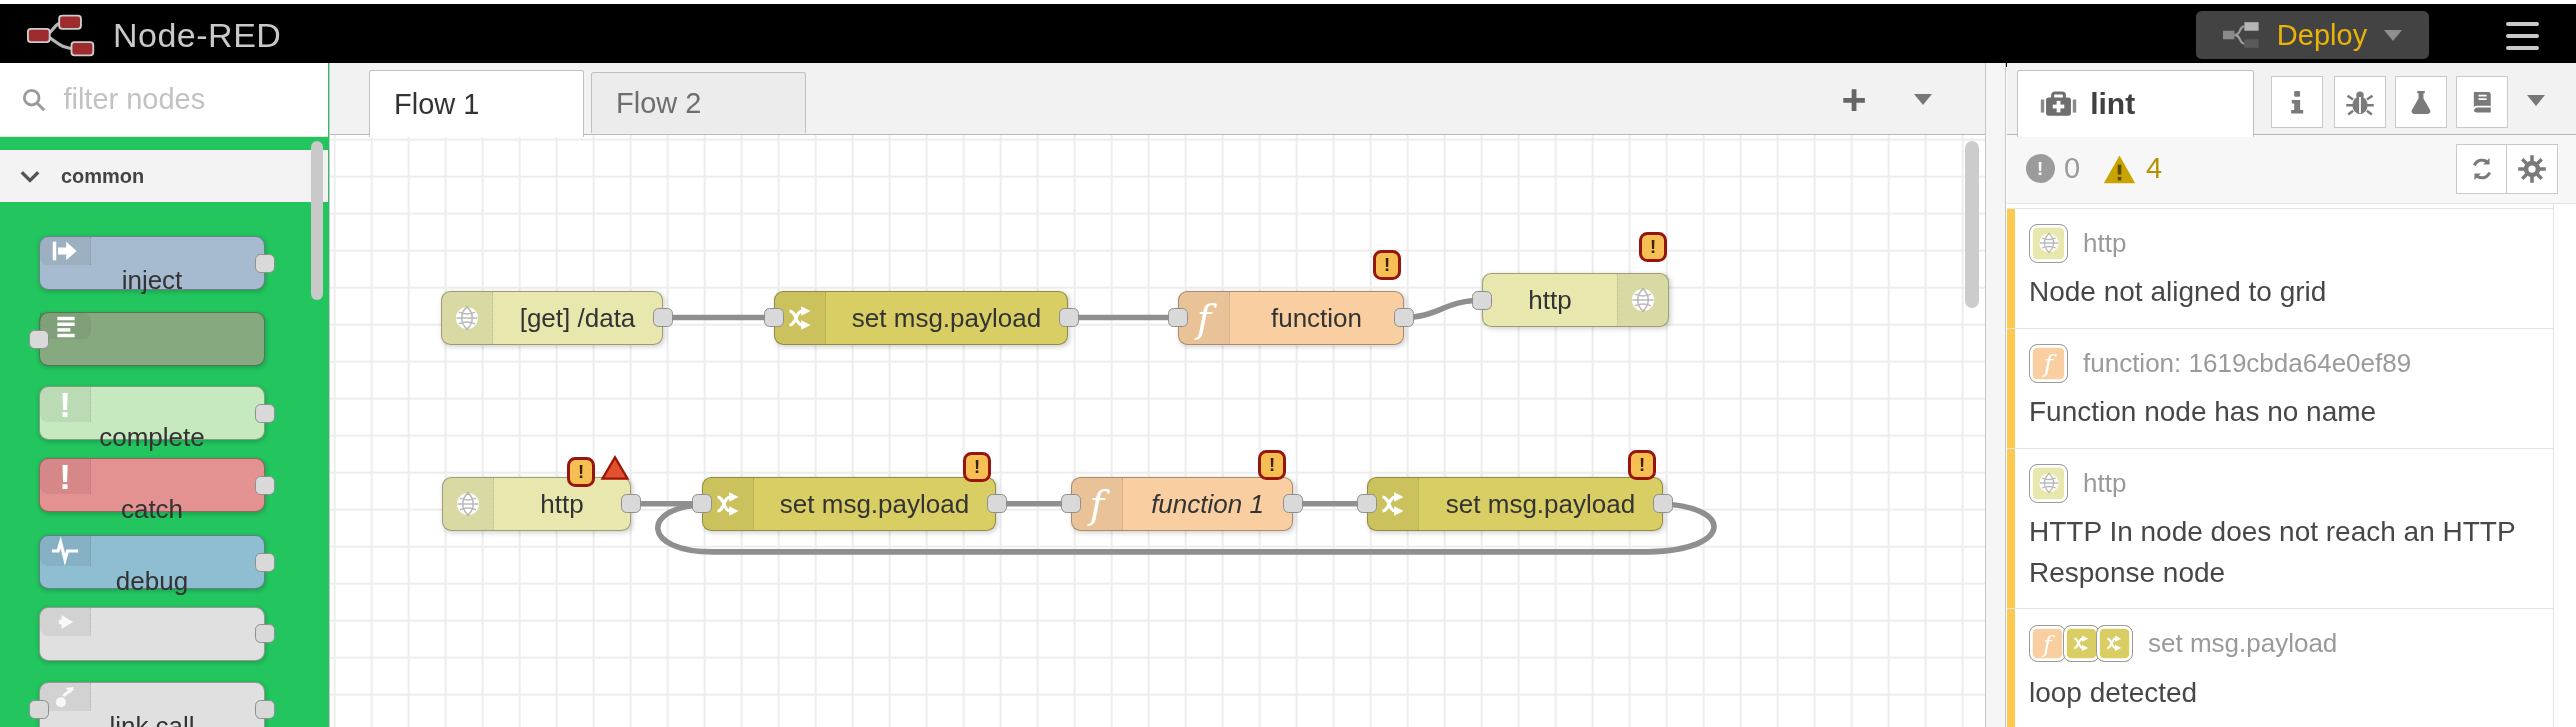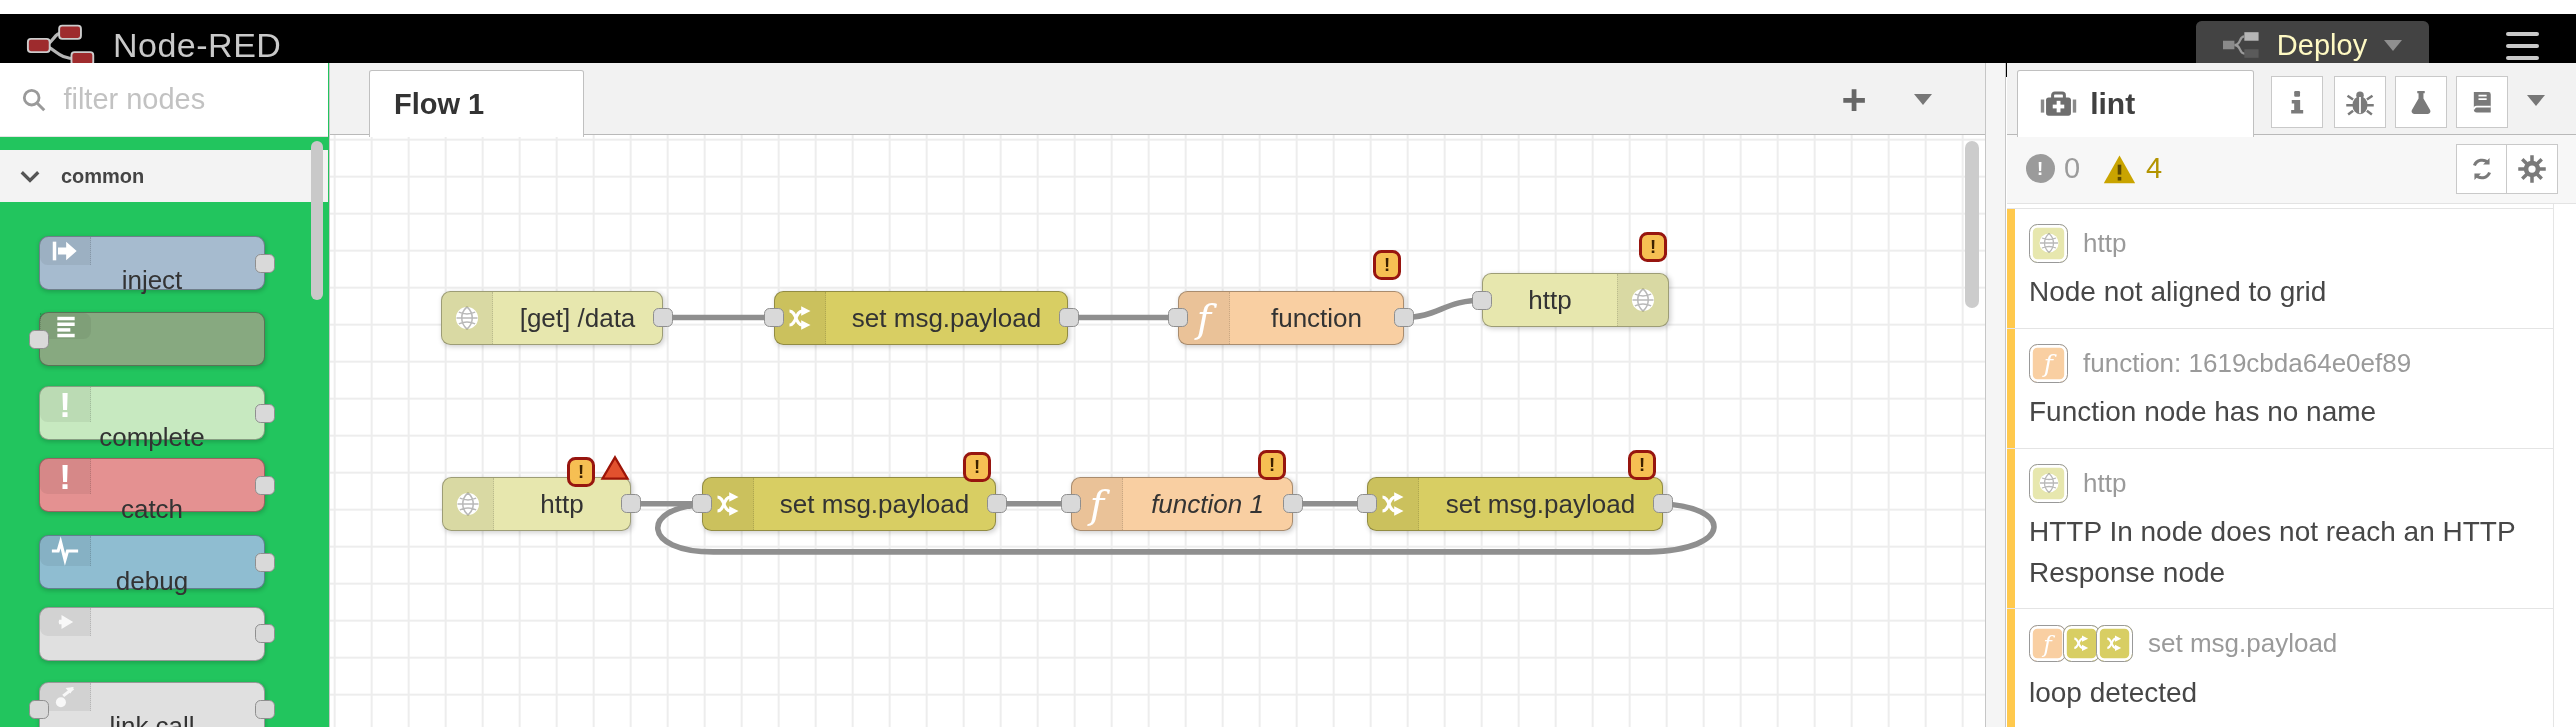--- a/index.html
+++ b/index.html
@@ -1,26 +1,26 @@
 <!DOCTYPE html>
 <html style="font-size:15px"><head>
 <meta charset="utf-8">
 <style>
   html,body{margin:0;padding:0;width:2576px;height:728px;overflow:hidden;
     font-family:"Liberation Sans","DejaVu Sans",sans-serif;background:#fff;}
   #app{position:relative;width:2576px;height:728px;overflow:hidden;}
 
   
-  .header{position:absolute;left:0;top:14px;width:2576px;height:63px;background:#000;
+  .header{position:absolute;left:0;top:4px;width:2576px;height:63px;background:#000;
     display:flex;align-items:center;}
   .logo-wrap{display:flex;align-items:center;margin-left:26px;}
   .app-title{color:#c9c9c9;font-size:34px;margin-left:15px;letter-spacing:0.5px;}
   .deploy-btn{position:absolute;left:2196px;top:7.4px;width:233px;height:48px;background:#434343;
     border-radius:5.6px;display:flex;align-items:center;justify-content:center;gap:16.7px;cursor:pointer;}
-  .deploy-btn .lbl{color:#fef9c3;font-size:29px;}
+  .deploy-btn .lbl{color:#eab308;font-size:29px;}
   .caret{width:0;height:0;border-left:9.3px solid transparent;border-right:9.3px solid transparent;
     border-top:11px solid #8f8f8f;display:inline-block;}
   .menu-btn{position:absolute;left:2506px;top:17.6px;width:33px;height:29px;cursor:pointer;}
   .menu-btn span{display:block;width:33px;height:4.6px;border-radius:2.3px;background:#c9c9c9;margin-bottom:7.4px;}
 
   
   .palette{position:absolute;left:0;top:63px;width:330px;height:665px;background:#22c55e;
     border-right:1.9px solid #c9c9c9;box-sizing:border-box;}
   .search-row{position:absolute;left:0;top:0;width:328px;height:74px;border-bottom:1.9px solid #e4e4e4;
     display:flex;align-items:center;padding-left:20.4px;box-sizing:border-box;background:#fff;}
@@ -48,21 +48,21 @@
   .c-httpin{background:#e7e7ae;} .c-change{background:#d8ce63;} .c-func{background:#f9cfa2;}
 
   
   .canvas{position:absolute;left:330px;top:63px;width:1656px;height:665px;}
   .tabstrip{position:absolute;left:0;top:0;width:1656px;height:72px;background:#f2f2f2;
     border-bottom:1.9px solid #b9b9b9;box-sizing:border-box;}
   .tab{position:absolute;height:67px;width:215px;background:#fff;border:1.9px solid #c0c0c0;border-bottom:none;
     border-radius:2.8px 2.8px 0 0;box-sizing:border-box;display:flex;align-items:center;padding-left:24px;
     font-size:29px;color:#333;cursor:pointer;z-index:3;}
   .tab.inactive{background:#ececec;height:61px;top:9.3px;color:#6e6e6e;z-index:1;font-weight:normal;}
-  .tab.active{top:7.4px;font-weight:bold;}
+  .tab.active{top:7.4px;font-weight:normal;}
   .strip-btn{position:absolute;top:0;height:72px;display:flex;align-items:center;justify-content:center;
     cursor:pointer;color:#666;}
   .canvas-body{position:absolute;left:0;top:72px;width:1656px;height:593px;
     background:
       linear-gradient(#ededed 1.9px,transparent 1.9px) 3.7px 3.7px/37px 37px,
       linear-gradient(90deg,#ededed 1.9px,transparent 1.9px) 3.7px 3.7px/37px 37px,#fff;}
   .flow-node{position:absolute;height:54px;border:1.9px solid rgba(0,0,0,.32);border-radius:9.3px;
     box-sizing:border-box;display:flex;box-shadow:1.9px 1.9px 5.6px rgba(0,0,0,.18);z-index:4;cursor:move;}
   .flow-node .nlabel{font-size:26px;}
   .badge{position:absolute;width:28px;height:30px;background:#f6bf53;border:3.7px solid #97150f;border-radius:8.3px;
@@ -315,20 +315,23 @@
     </div>
     <div class="port" style="left:29px;top:637px"></div>
     <div class="port" style="left:255px;top:637px"></div>
   </div>
 
   <div class="canvas">
     <div class="tabstrip">
       <div class="tab active" style="left:39px">
         <span>Flow 1</span>
       </div>
+      <div class="tab inactive" style="left:261px">
+        <span>Flow 2</span>
+      </div>
       <div class="strip-btn" style="left:1496px;width:56px;font-size:43px;font-weight:600">
         <span>+</span>
       </div>
       <div class="strip-btn" style="left:1570px;width:46px">
         <span class="caret" style="border-top-color:#777"></span>
       </div>
     </div>
 
     <div class="canvas-body">
 

